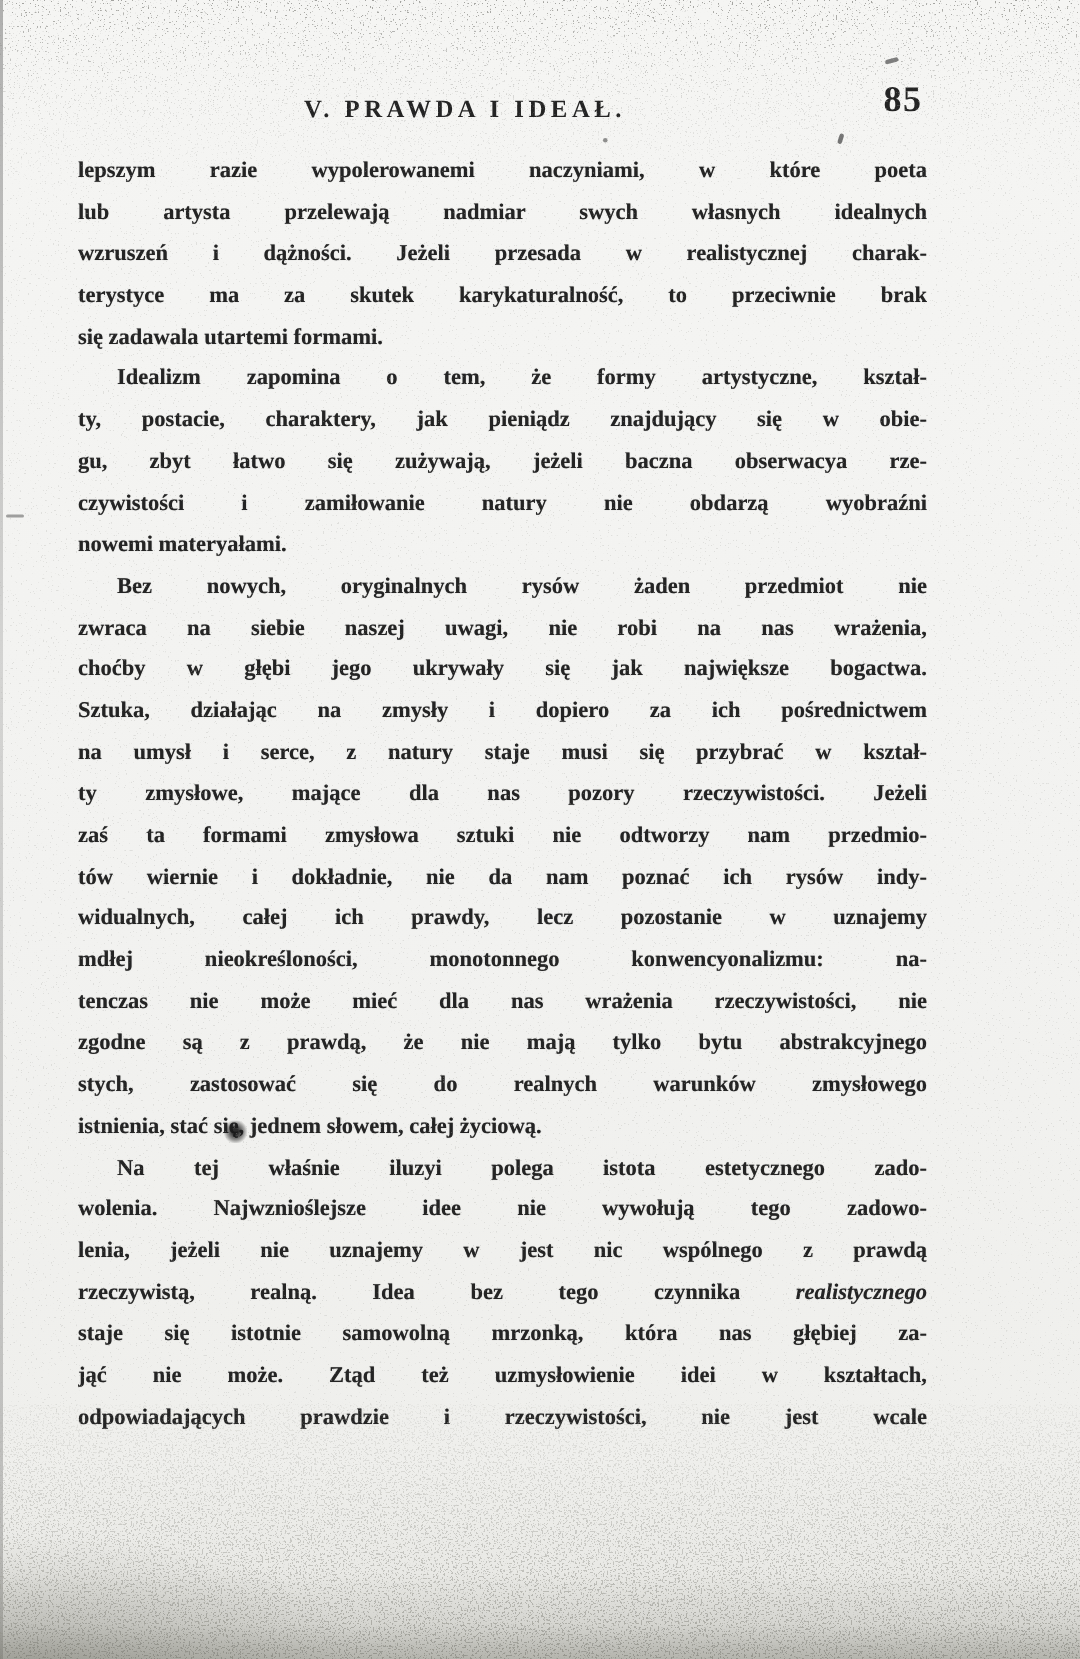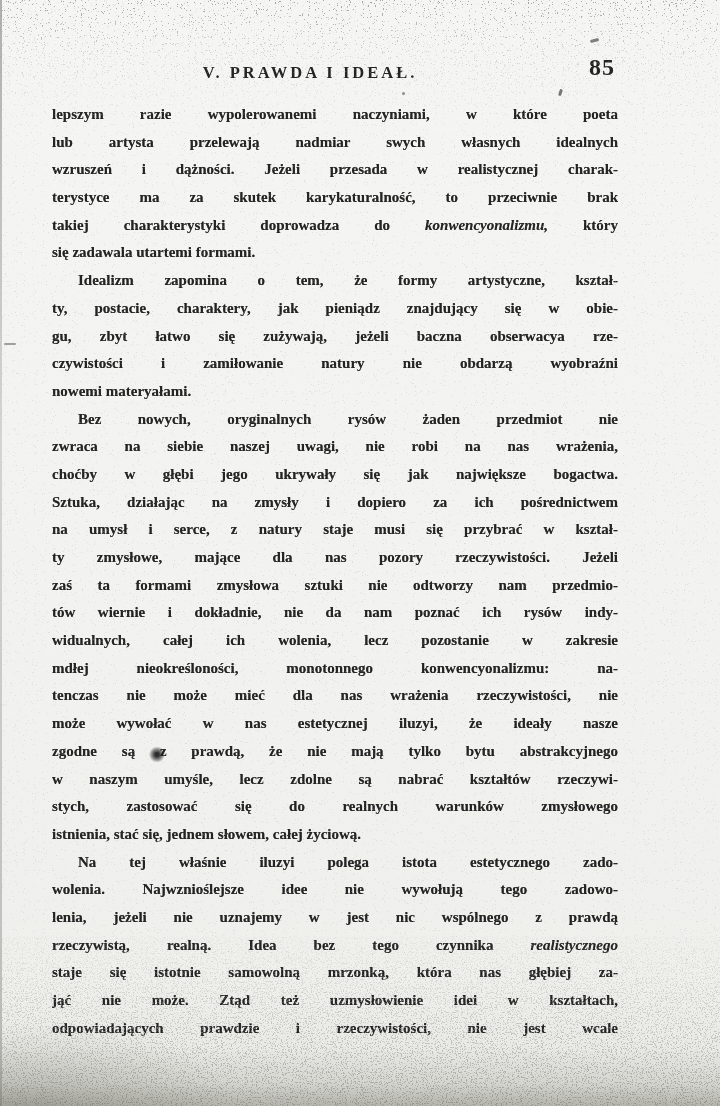--- a/index.html
+++ b/index.html
@@ -75,41 +75,38 @@
 
   <div class="header-title">V. PRAWDA I IDEAŁ.</div>
 
   <div class="page-number">85</div>
 
   <div id="body-text">
       <div class="line"><span>lepszym razie wypolerowanemi naczyniami, w które poeta</span></div>
       <div class="line"><span>lub artysta przelewają nadmiar swych własnych idealnych</span></div>
       <div class="line"><span>wzruszeń i dążności. Jeżeli przesada w realistycznej charak-</span></div>
       <div class="line"><span>terystyce ma za skutek karykaturalność, to przeciwnie brak</span></div>
-      <div class="line"><span>takiej charakterystyki doprowadza do </span><span class="it">konwencyonalizmu,</span><span> który</span></div>
       <div class="line end"><span>się zadawala utartemi formami.</span></div>
       <div class="line indent"><span>Idealizm zapomina o tem, że formy artystyczne, kształ-</span></div>
       <div class="line"><span>ty, postacie, charaktery, jak pieniądz znajdujący się w obie-</span></div>
       <div class="line"><span>gu, zbyt łatwo się zużywają, jeżeli baczna obserwacya rze-</span></div>
       <div class="line"><span>czywistości i zamiłowanie natury nie obdarzą wyobraźni</span></div>
       <div class="line end"><span>nowemi materyałami.</span></div>
       <div class="line indent"><span>Bez nowych, oryginalnych rysów żaden przedmiot nie</span></div>
       <div class="line"><span>zwraca na siebie naszej uwagi, nie robi na nas wrażenia,</span></div>
       <div class="line"><span>choćby w głębi jego ukrywały się jak największe bogactwa.</span></div>
       <div class="line"><span>Sztuka, działając na zmysły i dopiero za ich pośrednictwem</span></div>
       <div class="line"><span>na umysł i serce, z natury staje musi się przybrać w kształ-</span></div>
       <div class="line"><span>ty zmysłowe, mające dla nas pozory rzeczywistości.  Jeżeli</span></div>
       <div class="line"><span>zaś ta formami zmysłowa sztuki nie odtworzy nam przedmio-</span></div>
       <div class="line"><span>tów wiernie i dokładnie, nie da nam poznać ich rysów indy-</span></div>
-      <div class="line"><span>widualnych, całej ich wolenia, lecz pozostanie w zakresie</span></div>
+      <div class="line"><span>widualnych, całej ich prawdy, lecz pozostanie w uznajemy</span></div>
       <div class="line"><span>mdłej nieokreśloności, monotonnego konwencyonalizmu: na-</span></div>
       <div class="line"><span>tenczas nie może mieć dla nas wrażenia rzeczywistości, nie</span></div>
-      <div class="line"><span>może wywołać w nas estetycznej iluzyi, że ideały nasze</span></div>
       <div class="line"><span>zgodne są z prawdą, że nie mają tylko bytu abstrakcyjnego</span></div>
-      <div class="line"><span>w naszym umyśle, lecz zdolne są nabrać kształtów rzeczywi-</span></div>
       <div class="line"><span>stych, zastosować się do realnych warunków zmysłowego</span></div>
       <div class="line end"><span>istnienia, stać się, jednem słowem, całej życiową.</span></div>
       <div class="line indent"><span>Na tej właśnie iluzyi polega istota estetycznego zado-</span></div>
       <div class="line"><span>wolenia. Najwznioślejsze idee nie wywołują tego zadowo-</span></div>
       <div class="line"><span>lenia, jeżeli nie uznajemy w jest nic wspólnego z prawdą</span></div>
       <div class="line"><span>rzeczywistą, realną. Idea bez tego czynnika </span><span class="it">realistycznego</span></div>
       <div class="line"><span>staje się istotnie samowolną mrzonką, która nas głębiej za-</span></div>
       <div class="line"><span>jąć nie może. Ztąd też uzmysłowienie idei w kształtach,</span></div>
       <div class="line"><span>odpowiadających prawdzie i rzeczywistości, nie jest wcale</span></div>
     </div>

